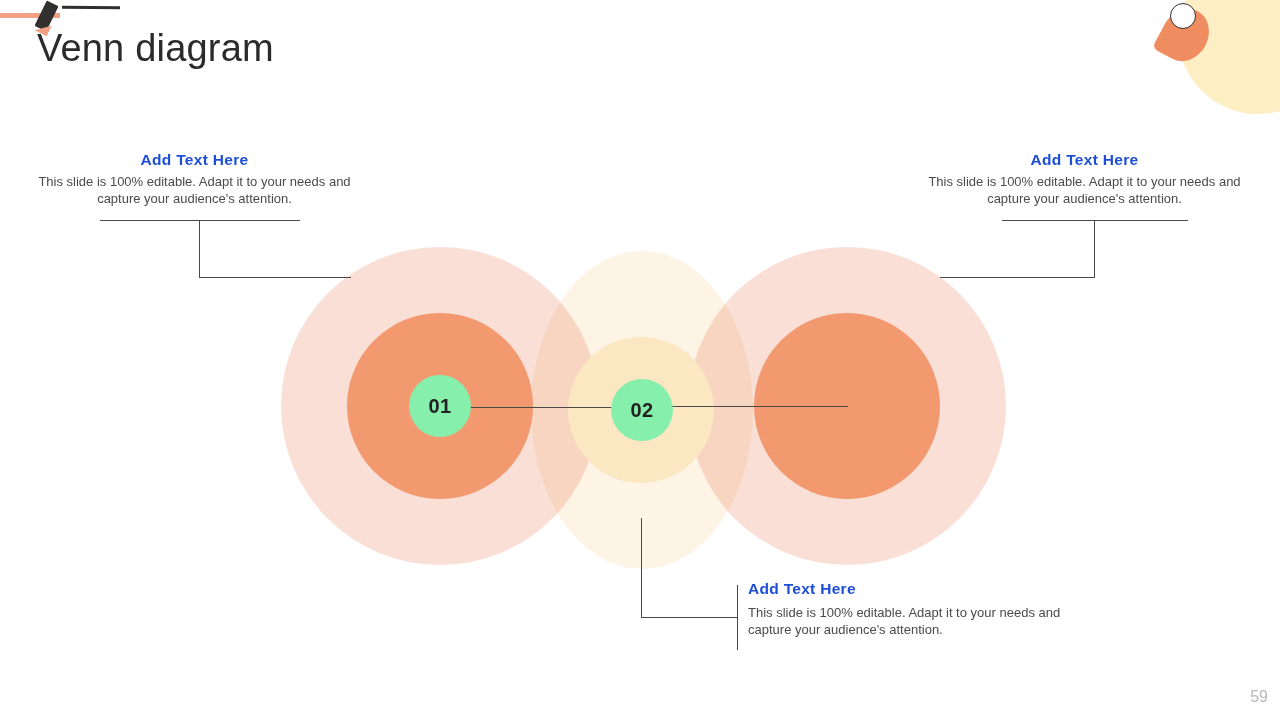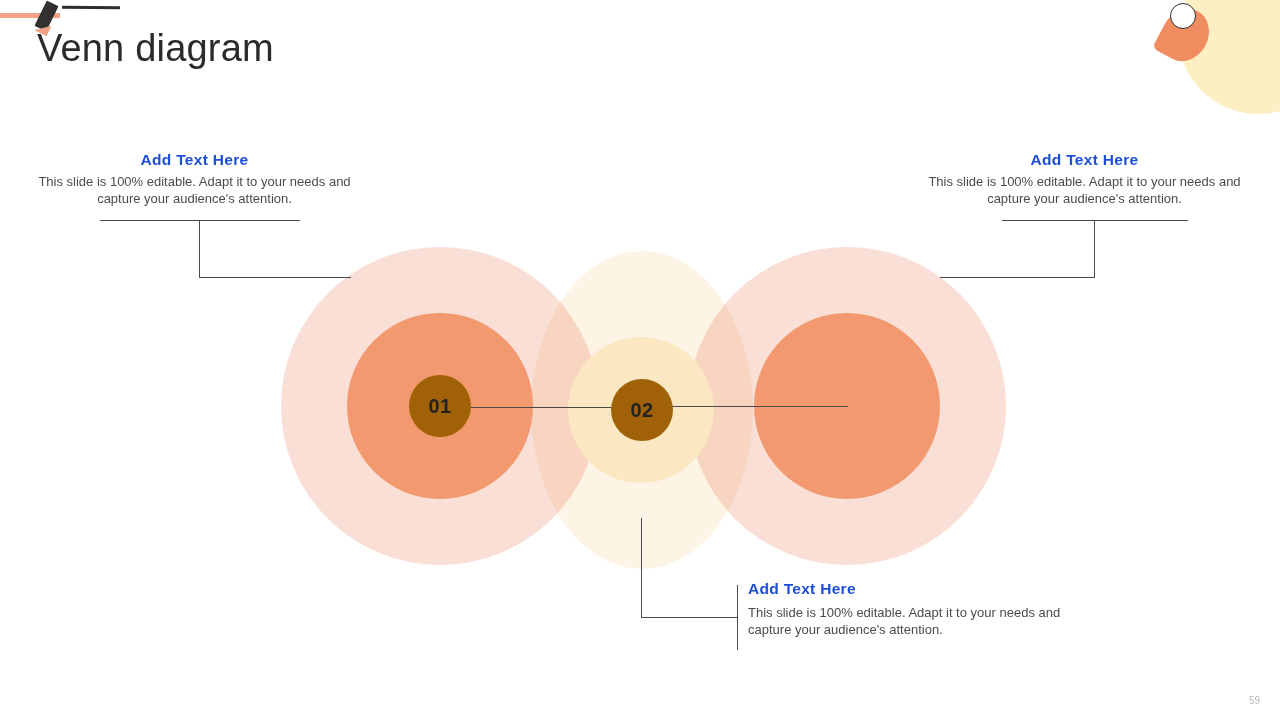--- a/index.html
+++ b/index.html
@@ -70,29 +70,29 @@
   .circle{position:absolute;border-radius:50%;}
 
   .outer-1{left:281px;top:247px;width:318px;height:318px;background:#f9ddd3;mix-blend-mode:multiply;opacity:.92;}
   .outer-3{left:688px;top:247px;width:318px;height:318px;background:#f9ddd3;mix-blend-mode:multiply;opacity:.92;}
   .outer-2{left:531px;top:251px;width:222px;height:318px;background:#fdf4e6;mix-blend-mode:multiply;}
 
   .inner-1{left:347px;top:313px;width:186px;height:186px;background:#f3996f;}
   .inner-3{left:754px;top:313px;width:186px;height:186px;background:#f3996f;}
   .inner-2{left:568px;top:337px;width:146px;height:146px;background:#fbe8c2;}
 
-  .hub{position:absolute;border-radius:50%;background:#a16207;
+  .hub{position:absolute;border-radius:50%;background:#86efac;
     display:flex;align-items:center;justify-content:center;
     font-size:20px;font-weight:bold;color:#222222;letter-spacing:.5px;}
   .hub-1{left:409px;top:375px;width:62px;height:62px;}
   .hub-2{left:611px;top:379px;width:62px;height:62px;}
   .hub-3{left:816px;top:375px;width:62px;height:62px;}
 
   
-  .page-num{position:absolute;right:20px;bottom:14px;font-size:10px;color:#b9b9b9;}
+  .page-num{position:absolute;right:12px;bottom:14px;font-size:16px;color:#b9b9b9;}
 </style>
 </head>
 <body>
 
 <div class="slide">
 
   <div class="pen-wrap">
     <div class="pen-bar-peach"></div>
     <div class="pen-bar-dark"></div>
     <div class="pen-nib"></div>

